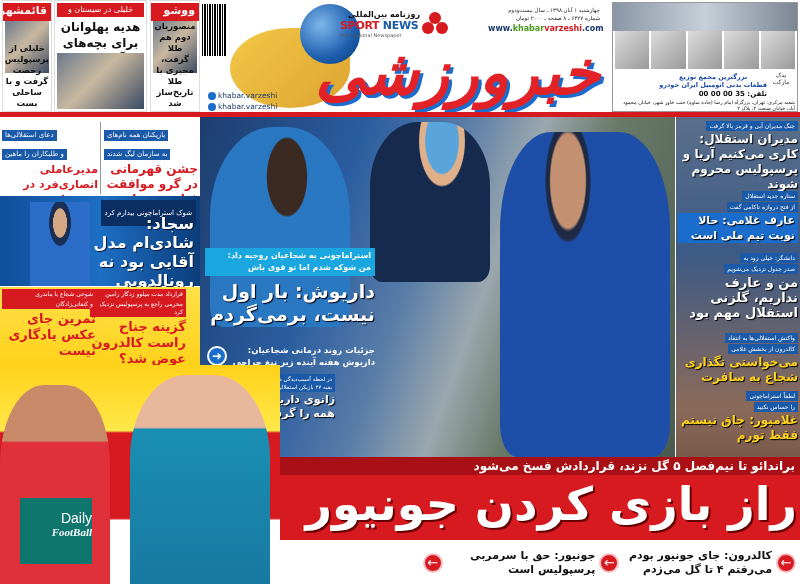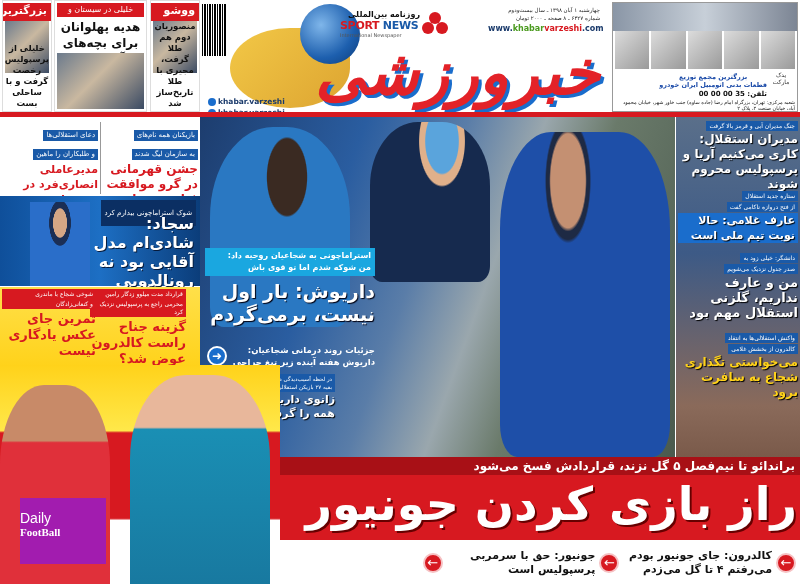--- a/index.html
+++ b/index.html
@@ -1,18 +1,18 @@
 <!DOCTYPE html>
 <html><head>
 <meta charset="utf-8">
 <style>
 *{box-sizing:border-box;margin:0;padding:0}
 body{width:800px;height:584px;overflow:hidden;background:#fff;font-family:"DejaVu Sans",sans-serif;position:relative}
 .abs{position:absolute}
-.rtl{direction:rtl;text-align:right}
+.rtl{direction:rtl;text-align:left}
 
 .hdr{left:0;top:0;width:800px;height:114px;background:#fff}
 .redline{left:0;top:112px;width:800px;height:5px;background:#d71920}
 .promo{top:0;height:112px;background:#fff;border:1px solid #ddd;overflow:hidden}
 .promo-tag{position:absolute;top:2px;height:18px;background:#d71920;color:#fff;font-size:11px;font-weight:bold;padding:1px 4px;direction:rtl}
 .promo-cap{position:absolute;bottom:2px;left:2px;right:2px;font-size:8.5px;line-height:11px;font-weight:bold;color:#111;direction:rtl;text-align:center}
 .photo{position:absolute;left:2px;right:2px;top:20px;bottom:38px;background:linear-gradient(135deg,#6b7a8c,#c9b8a0 45%,#3a4a63)}
 .promo-center .promo-title{position:absolute;top:2px;left:2px;right:2px;height:14px;background:#d71920;color:#fff;font-size:8px;text-align:center;direction:rtl;line-height:14px}
 .promo-center .promo-head{position:absolute;top:18px;left:4px;right:4px;font-size:12px;font-weight:bold;line-height:16px;color:#111;direction:rtl;text-align:center}
 .promo-center .photo{top:52px;bottom:2px}
@@ -25,21 +25,21 @@
 .sn-fa{font-size:8px;font-weight:bold;color:#111;direction:rtl}
 .sn-en{font-size:11px;font-weight:bold;color:#1a5aa8;letter-spacing:-.3px}
 .sn-en .r{color:#d71920}
 .sn-sub{font-size:5px;color:#555}
 .dots{left:420px;top:12px;width:30px;height:26px}
 .dot{position:absolute;width:12px;height:12px;border-radius:50%;background:#d71920}
 .dateline{left:490px;top:6px;width:110px;font-size:5.5px;line-height:8px;color:#222;direction:rtl;text-align:right}
 .url{left:488px;top:24px;width:112px;font-size:8px;font-weight:bold;color:#1a3a6b;text-align:left}
 .url .g{color:#4a9a1e}.url .r{color:#d71920}
 .barcode{left:202px;top:4px;width:24px;height:52px;background:repeating-linear-gradient(90deg,#000 0 1px,#fff 1px 2px,#000 2px 4px,#fff 4px 5px)}
-.social{left:208px;top:96px;font-size:7.5px;font-weight:bold;color:#1a3a6b;line-height:11px}
+.social{left:208px;top:90px;font-size:7.5px;font-weight:normal;color:#1a3a6b;line-height:11px}
 .social span.ic{display:inline-block;width:8px;height:8px;border-radius:50%;background:#1a6dcc;vertical-align:middle;margin-right:2px}
 
 .ad{left:612px;top:2px;width:186px;height:110px;border:1px solid #999;background:#fff}
 .ad-strip{position:absolute;left:0;top:0;right:0;height:28px;background:linear-gradient(90deg,#8a96a6,#c7cfd8,#7c8594)}
 .ad-prods{position:absolute;left:2px;top:28px;right:2px;height:38px;display:flex;gap:2px}
 .ad-prods div{flex:1;background:linear-gradient(135deg,#dcdcdc,#9a9a9a)}
 .ad-title{position:absolute;right:30px;top:70px;font-size:6.5px;line-height:8px;color:#1a4aa8;font-weight:bold;direction:rtl;text-align:center}
 .ad-tel{position:absolute;right:30px;top:87px;font-size:7px;font-weight:bold;color:#111}
 .ad-addr{position:absolute;left:2px;right:2px;top:96px;font-size:5px;line-height:6px;color:#111;direction:rtl;text-align:right}
 .ad-brand{position:absolute;right:3px;top:68px;font-size:6px;color:#333;direction:rtl;width:26px;text-align:center}
@@ -81,31 +81,31 @@
 .bot-sub-bg{left:200px;top:457px;width:600px;height:18px;background:#a81016}
 .bot-head{left:270px;top:472px;width:527px;font-size:46px;line-height:64px;font-weight:bold;color:#fff;direction:rtl;text-align:right;letter-spacing:-2px;text-shadow:2px 2px 0 #600}
 .links{left:270px;top:542px;width:530px;height:42px;background:#fff;display:flex;flex-direction:row-reverse}
 .link{flex:1;display:flex;flex-direction:row-reverse;align-items:center;padding:0 4px}
 .link .circ{width:20px;height:20px;border-radius:50%;background:#d71920;border:2px solid #f6c1c3;color:#fff;font-size:13px;text-align:center;line-height:16px;flex:none;margin-left:4px}
 .link .lt{font-size:11px;line-height:14px;font-weight:bold;color:#111;direction:rtl;text-align:right}
 
 .players{left:0;top:365px;width:280px;height:219px;background:linear-gradient(180deg,#ffd21a 0%,#ffe84a 30%,#d71920 31%,#d71920 70%,#fff 71%)}
 .pl1{position:absolute;left:0;top:20px;width:110px;height:199px;border-radius:40% 40% 0 0;background:linear-gradient(180deg,#c88a68 0 28%,#e0303a 29%)}
 .pl2{position:absolute;left:130px;top:10px;width:140px;height:209px;border-radius:40% 40% 0 0;background:linear-gradient(180deg,#e8b79b 0 25%,#1a8fb4 26%,#1879a0)}
-.df{left:20px;top:498px;width:86px;height:66px;background:#a21caf;color:#fff;text-align:left}
+.df{left:20px;top:498px;width:72px;height:66px;background:#0f766e;color:#fff;text-align:right}
 .df .d1{font-size:14px;margin-top:12px;font-family:"Liberation Sans",sans-serif}
-.df .d2{font-size:11px;font-weight:bold;font-family:"Liberation Serif",serif}
+.df .d2{font-size:11px;font-weight:bold;font-style:italic;font-family:"Liberation Serif",serif}
 </style>
 </head>
 <body>
 
 <div class="abs hdr"></div>
 
 <div class="abs promo" style="left:2px;width:50px">
-  <div class="promo-tag" style="right:0;left:0">بزرگترین</div>
+  <div class="promo-tag" style="right:0;left:0">قائمشهر</div>
   <div class="photo"></div>
   <div class="promo-cap">خلیلی از پرسپولیس رخصت گرفت و با ساحلی بست</div>
 </div>
 <div class="abs promo promo-center" style="left:54px;width:93px">
   <div class="promo-title">خلیلی در سیستان و بلوچستان گل کاشت</div>
   <div class="promo-head">هدیه پهلوانان برای بچه‌های ملاآباد کشاری</div>
   <div class="photo"></div>
 </div>
 <div class="abs promo" style="left:150px;width:50px">
   <div class="promo-tag" style="right:0;left:0">ووشو</div>
@@ -224,20 +224,25 @@
   <div class="rc-block" style="top:136px">
     <span class="rc-tag">دانشگر: خیلی زود به</span>
     <span class="rc-tag">صدر جدول نزدیک می‌شویم</span>
     <div class="rc-head bold">من و عارف نداریم، گلزنی استقلال مهم بود</div>
   </div>
   <div class="rc-block" style="top:216px">
     <span class="rc-tag">واکنش استقلالی‌ها به انتقاد</span>
     <span class="rc-tag">کالدرون از بخشش غلامی</span>
     <div class="rc-head gold">می‌خواستی تگذاری شجاع به سافرت برود</div>
   </div>
+  <div class="rc-block" style="top:274px">
+    <span class="rc-tag">لطفاً استراماچونی</span>
+    <span class="rc-tag">را حساس نکنید</span>
+    <div class="rc-head gold">غلامپور: چاق نیستم فقط تورم</div>
+  </div>
 </div>
 
 <div class="abs bot-red"></div>
 <div class="abs bot-sub-bg"></div>
 <div class="abs bot-sub">براندائو تا نیم‌فصل ۵ گل نزند، قراردادش فسخ می‌شود</div>
 <div class="abs bot-head">راز بازی کردن جونیور برملا شد</div>
 
 <div class="abs players">
   <div class="pl1"></div>
   <div class="pl2"></div>

